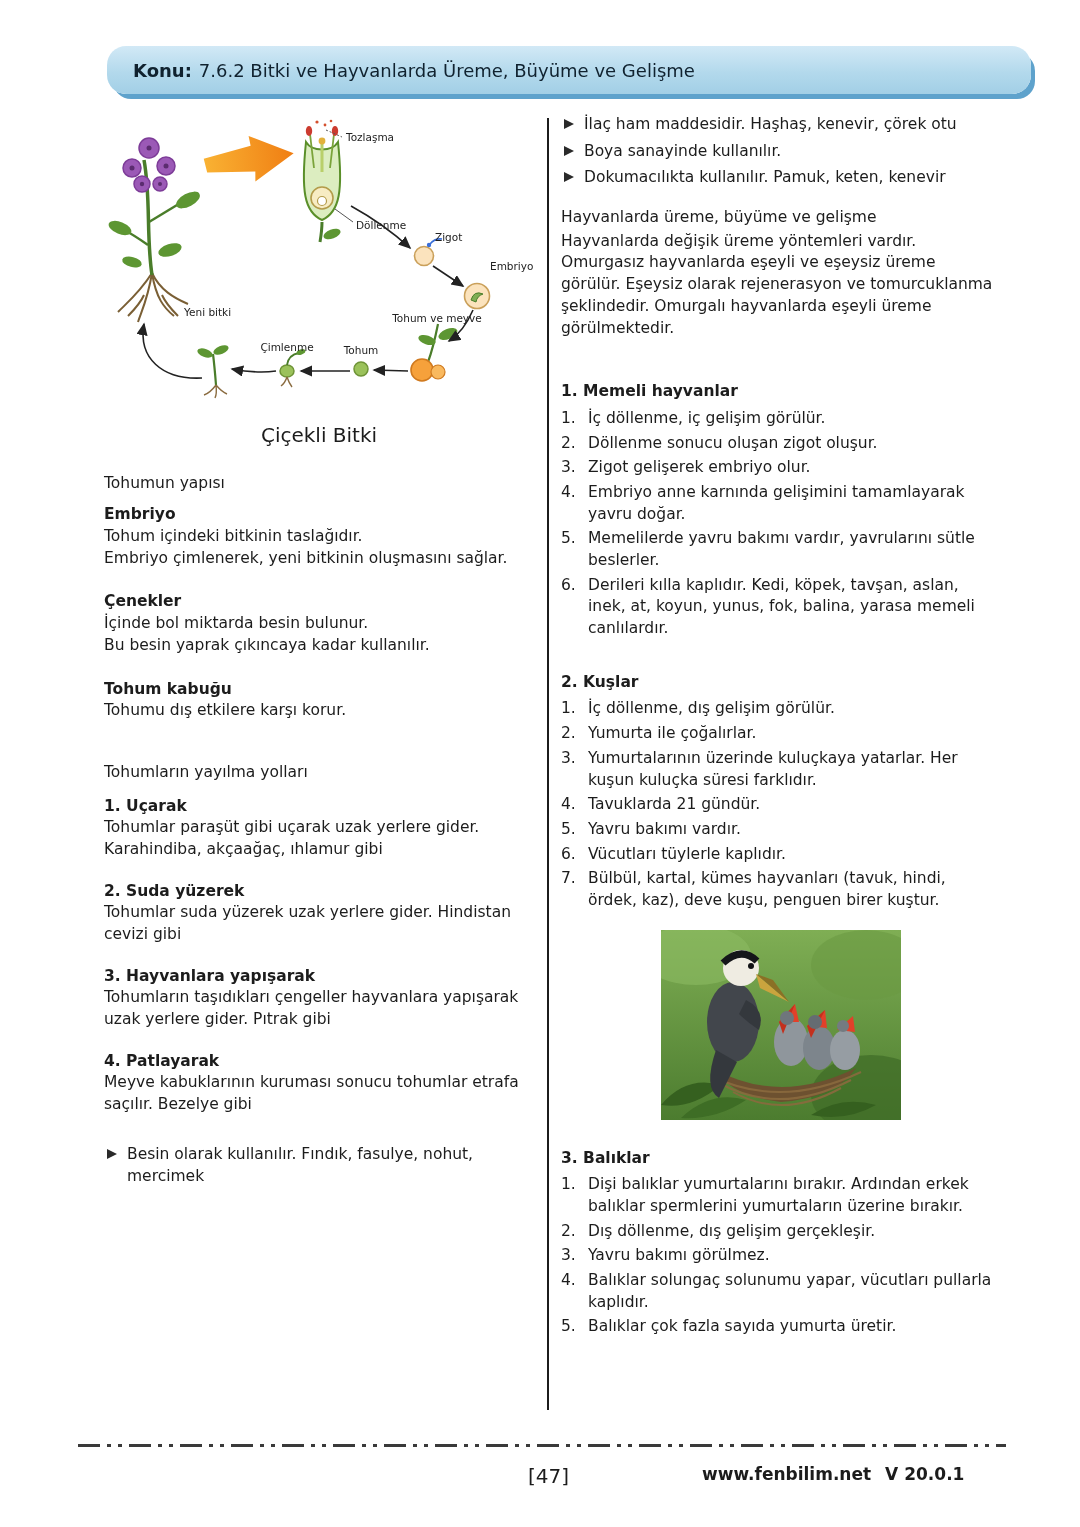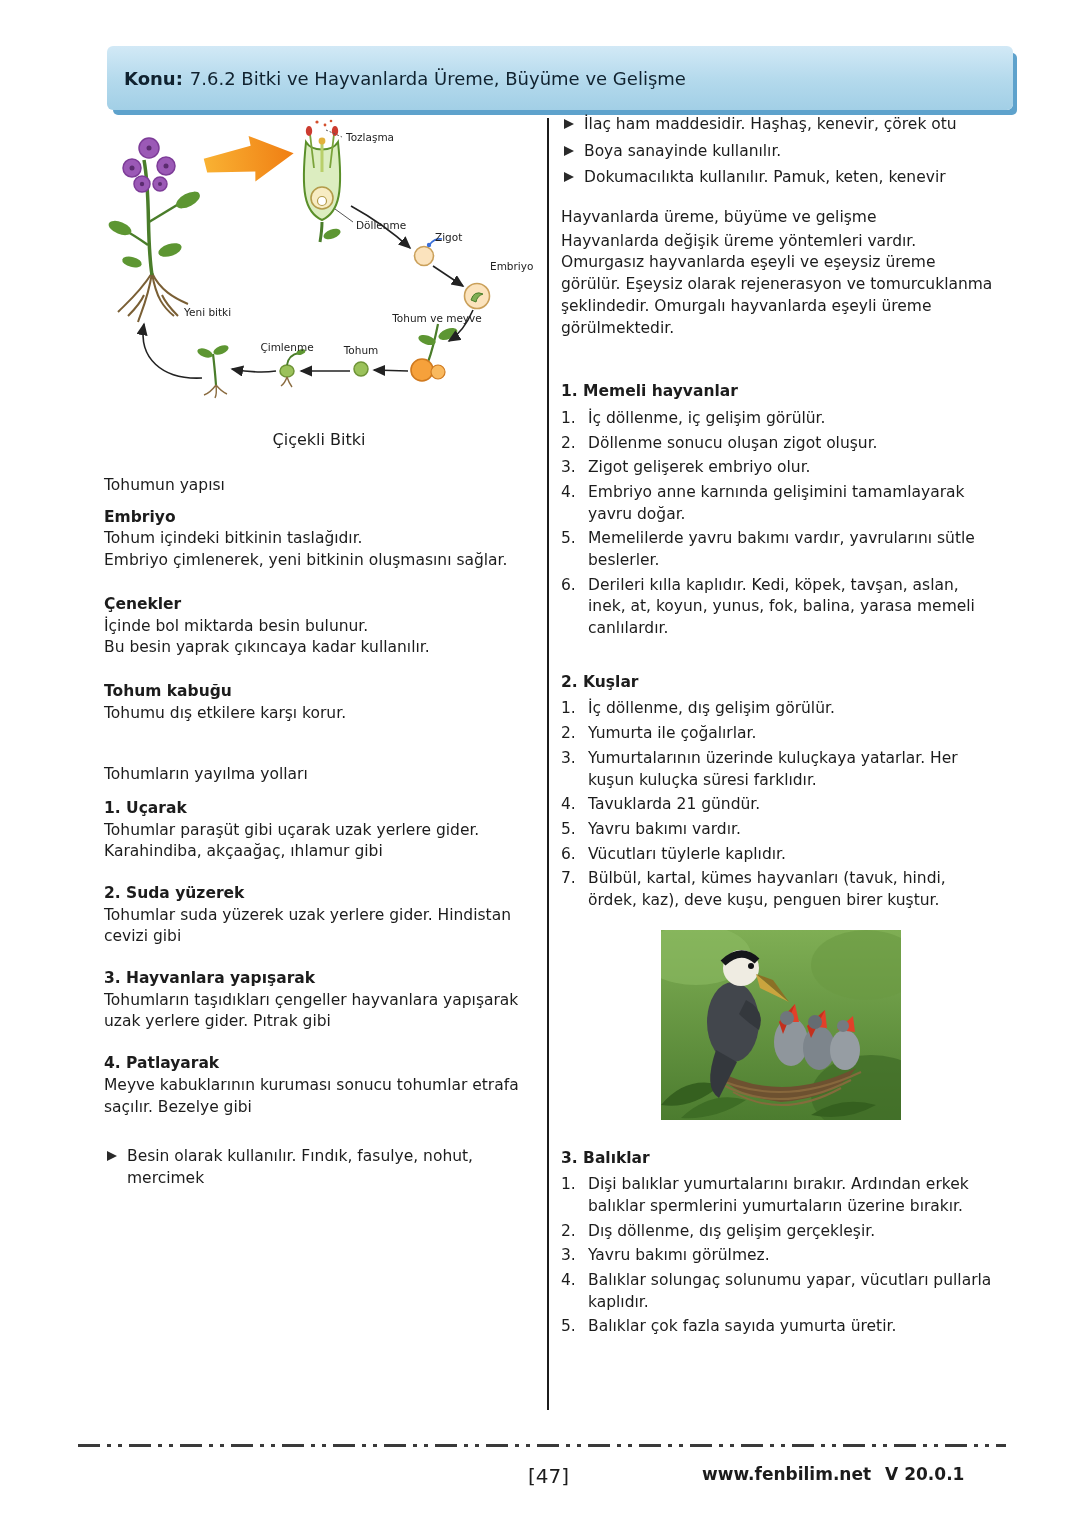--- a/index.html
+++ b/index.html
@@ -1,33 +1,33 @@
 <!DOCTYPE html>
 <html><head>
 <meta charset="utf-8">
 <style>
   html,body{margin:0;padding:0;}
   body{width:1080px;height:1527px;position:relative;background:#ffffff;
        font-family:"DejaVu Sans","Liberation Sans",sans-serif;color:#1c1c1c;overflow:hidden;}
   .page{position:absolute;inset:0;}
 
   
-  .header{position:absolute;left:107px;top:46px;width:872px;height:64px;
+  .header{position:absolute;left:107px;top:46px;width:872px;height:48px;
           background:linear-gradient(180deg,#d2e9f6 0%,#b3d9ec 55%,#a2cfe6 100%);
-          border-radius:6px;box-shadow:5px 6px 0 -1px #5ea2cc;
-          display:flex;align-items:center;padding:0 17px;font-size:18px;color:#10222f;}
+          border-radius:19px;box-shadow:5px 6px 0 -1px #5ea2cc;
+          display:flex;align-items:center;padding:0 26px;font-size:18px;color:#10222f;}
   .hdr-label{font-weight:bold;margin-right:7px;white-space:nowrap;}
   .hdr-title{white-space:nowrap;}
 
   
   .divider{position:absolute;left:547px;top:118px;width:1.5px;height:1292px;background:#1c1c1c;}
   .col-left{position:absolute;left:104px;top:110px;width:430px;font-size:15.5px;line-height:1.4;}
   .col-right{position:absolute;left:561px;top:114px;width:432px;font-size:15.5px;line-height:1.4;}
 
-  .caption{text-align:center;font-size:16px;margin-top:10px;}
+  .caption{text-align:center;font-size:20px;margin-top:2px;}
   .sec-title{font-weight:normal;}
   .sub-title{font-weight:bold;}
   .group-title{font-weight:bold;margin-bottom:5px;}
 
   .mt2{margin-top:2px}.mt10{margin-top:10px}.mt12{margin-top:12px}.mt18{margin-top:18px}
   .mt20{margin-top:20px}.mt22{margin-top:22px}.mt24{margin-top:24px}.mt28{margin-top:28px}
   .mt30{margin-top:28px}.mt32{margin-top:32px}.mt40{margin-top:40px}.mt42{margin-top:42px}
 
   .bullet-row{display:flex;margin-bottom:5px;}
   .tri{flex:0 0 auto;width:0;height:0;border-left:10px solid #2a2a2a;

